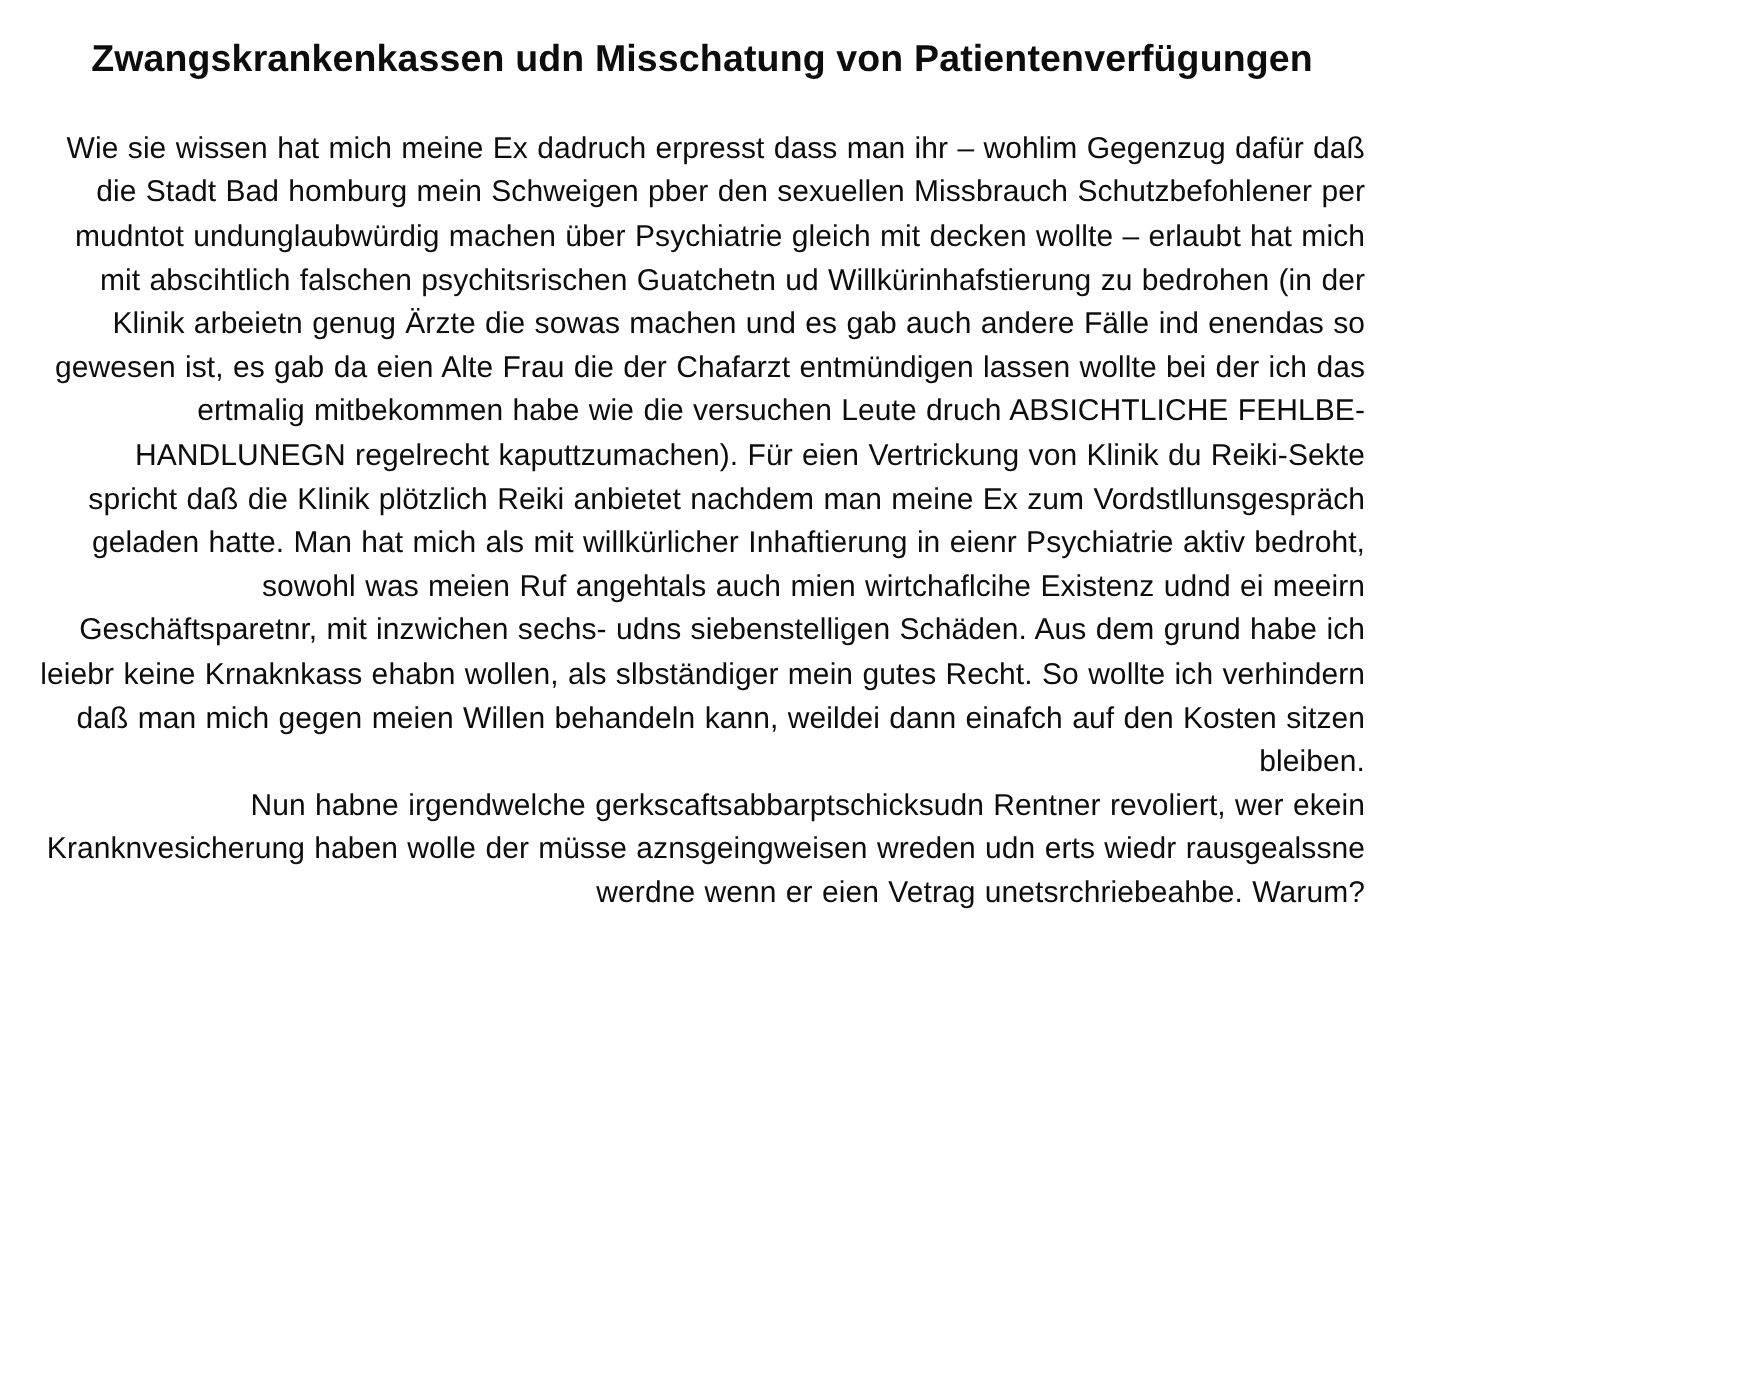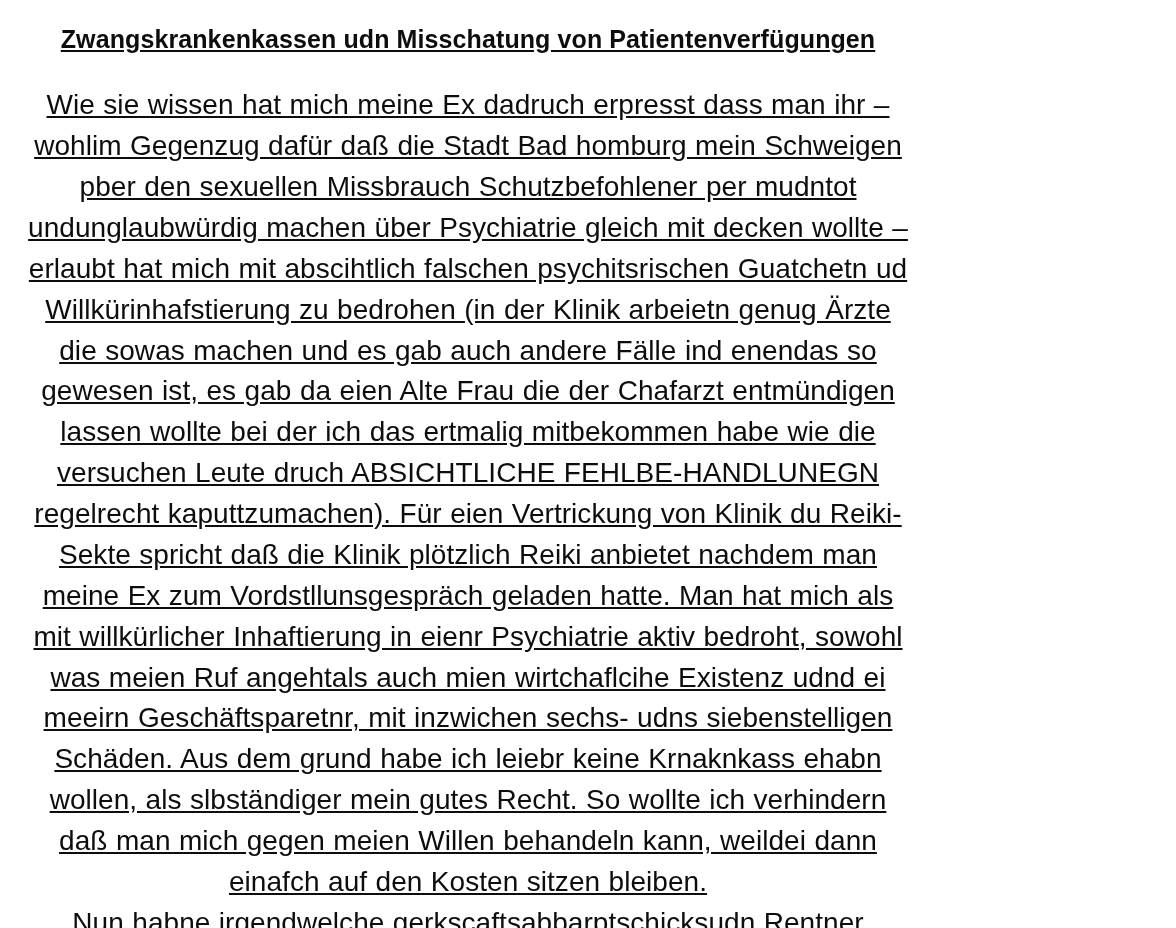--- a/index.html
+++ b/index.html
@@ -13,33 +13,32 @@
     font-family: "Liberation Sans", sans-serif;
     color: #0d0d0d;
     overflow: hidden;
   }
   .page {
     box-sizing: border-box;
     width: 936px;
     height: 928px;
     padding: 24px 26px 0 26px;
     background: #ffffff;
-    text-decoration: underline;
   }
   .doc-title {
     text-align: center;
     font-size: 25px;
     font-weight: bold;
     line-height: 1.25;
     margin: 0 0 30px 0;
     letter-spacing: 0.1px;
   }
   .doc-paragraph {
-    text-align: center;
-    font-size: 28px;
+    text-align: right;
+    font-size: 20px;
     line-height: 1.46;
     margin: 0;
     letter-spacing: 0.05px;
     word-spacing: 0.6px;
   }
   .doc-paragraph + .doc-paragraph {
   }
 </style>
 </head>
 <body>

